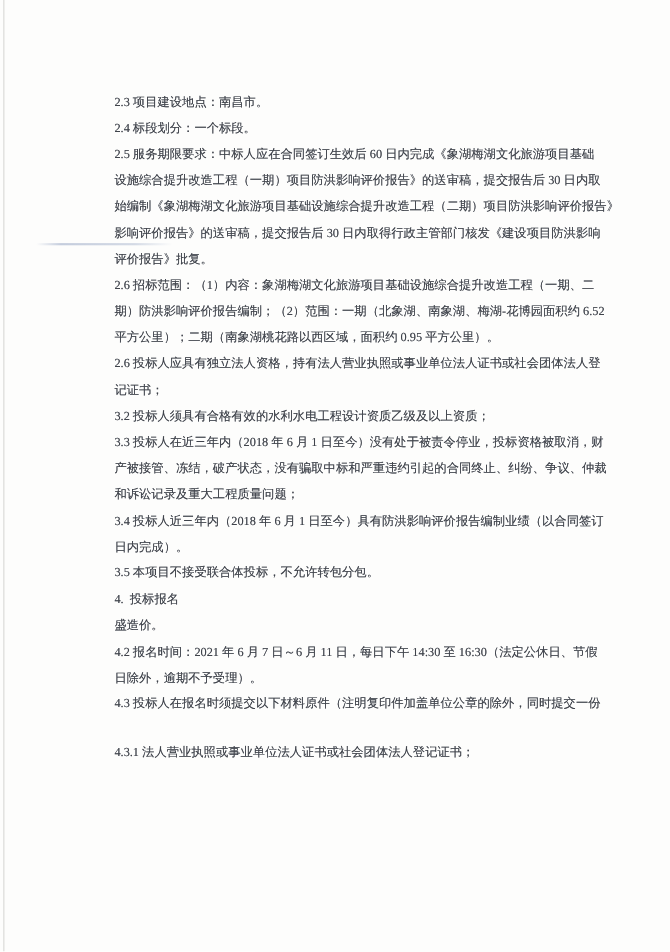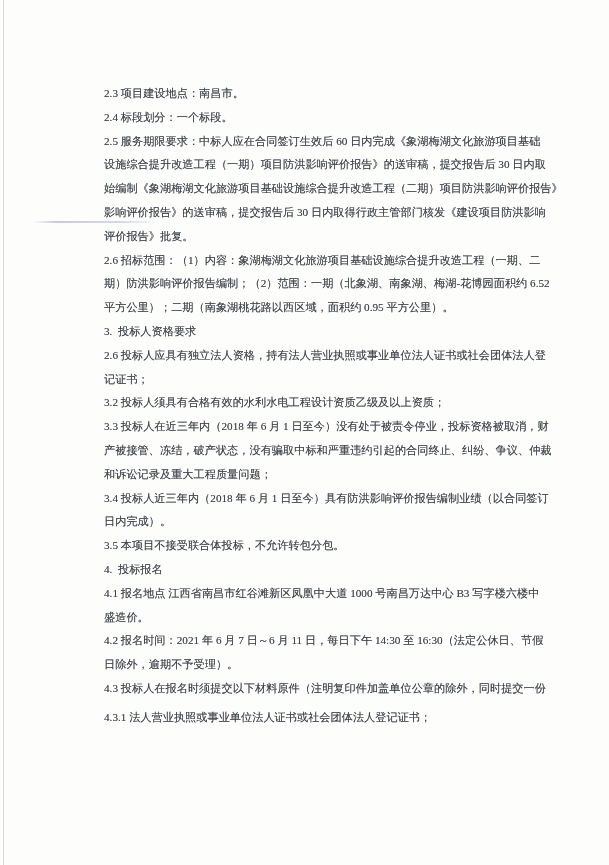--- a/index.html
+++ b/index.html
@@ -44,50 +44,48 @@
     color: var(--ink);
     font-size: 11.2px;
     line-height: 23.8px;
     text-shadow: 0 0 0.4px rgba(62, 66, 76, 0.55);
   }
   .line {
     white-space: pre;
     height: 23.8px;
   }
   
-  .line:last-child { margin-top: 5px; }
+  .line:last-child { margin-top: 20px; }
 </style>
 </head>
 <body>
 
 <div class="page">
   <div class="edge-line"></div>
   <div class="margin-line"></div>
   <div class="text-block">
       <div class="line">2.3 项目建设地点：南昌市。</div>
       <div class="line">2.4 标段划分：一个标段。</div>
       <div class="line">2.5 服务期限要求：中标人应在合同签订生效后 60 日内完成《象湖梅湖文化旅游项目基础</div>
       <div class="line">设施综合提升改造工程（一期）项目防洪影响评价报告》的送审稿，提交报告后 30 日内取</div>
       <div class="line">始编制《象湖梅湖文化旅游项目基础设施综合提升改造工程（二期）项目防洪影响评价报告》</div>
       <div class="line">影响评价报告》的送审稿，提交报告后 30 日内取得行政主管部门核发《建设项目防洪影响</div>
       <div class="line">评价报告》批复。</div>
       <div class="line">2.6 招标范围：（1）内容：象湖梅湖文化旅游项目基础设施综合提升改造工程（一期、二</div>
       <div class="line">期）防洪影响评价报告编制；（2）范围：一期（北象湖、南象湖、梅湖-花博园面积约 6.52</div>
       <div class="line">平方公里）；二期（南象湖桃花路以西区域，面积约 0.95 平方公里）。</div>
-      <div class="line">3.  投标人资格要求</div>
       <div class="line">2.6 投标人应具有独立法人资格，持有法人营业执照或事业单位法人证书或社会团体法人登</div>
       <div class="line">记证书；</div>
       <div class="line">3.2 投标人须具有合格有效的水利水电工程设计资质乙级及以上资质；</div>
       <div class="line">3.3 投标人在近三年内（2018 年 6 月 1 日至今）没有处于被责令停业，投标资格被取消，财</div>
       <div class="line">产被接管、冻结，破产状态，没有骗取中标和严重违约引起的合同终止、纠纷、争议、仲裁</div>
       <div class="line">和诉讼记录及重大工程质量问题；</div>
       <div class="line">3.4 投标人近三年内（2018 年 6 月 1 日至今）具有防洪影响评价报告编制业绩（以合同签订</div>
       <div class="line">日内完成）。</div>
       <div class="line">3.5 本项目不接受联合体投标，不允许转包分包。</div>
       <div class="line">4.  投标报名</div>
-      <div class="line">4.1 报名地点 江西省南昌市红谷滩新区凤凰中大道 1000 号南昌万达中心 B3 写字楼六楼中</div>
       <div class="line">盛造价。</div>
       <div class="line">4.2 报名时间：2021 年 6 月 7 日～6 月 11 日，每日下午 14:30 至 16:30（法定公休日、节假</div>
       <div class="line">日除外，逾期不予受理）。</div>
       <div class="line">4.3 投标人在报名时须提交以下材料原件（注明复印件加盖单位公章的除外，同时提交一份</div>
       <div class="line">4.3.1 法人营业执照或事业单位法人证书或社会团体法人登记证书；</div>
     </div>
 </div>
 
 </body></html>

